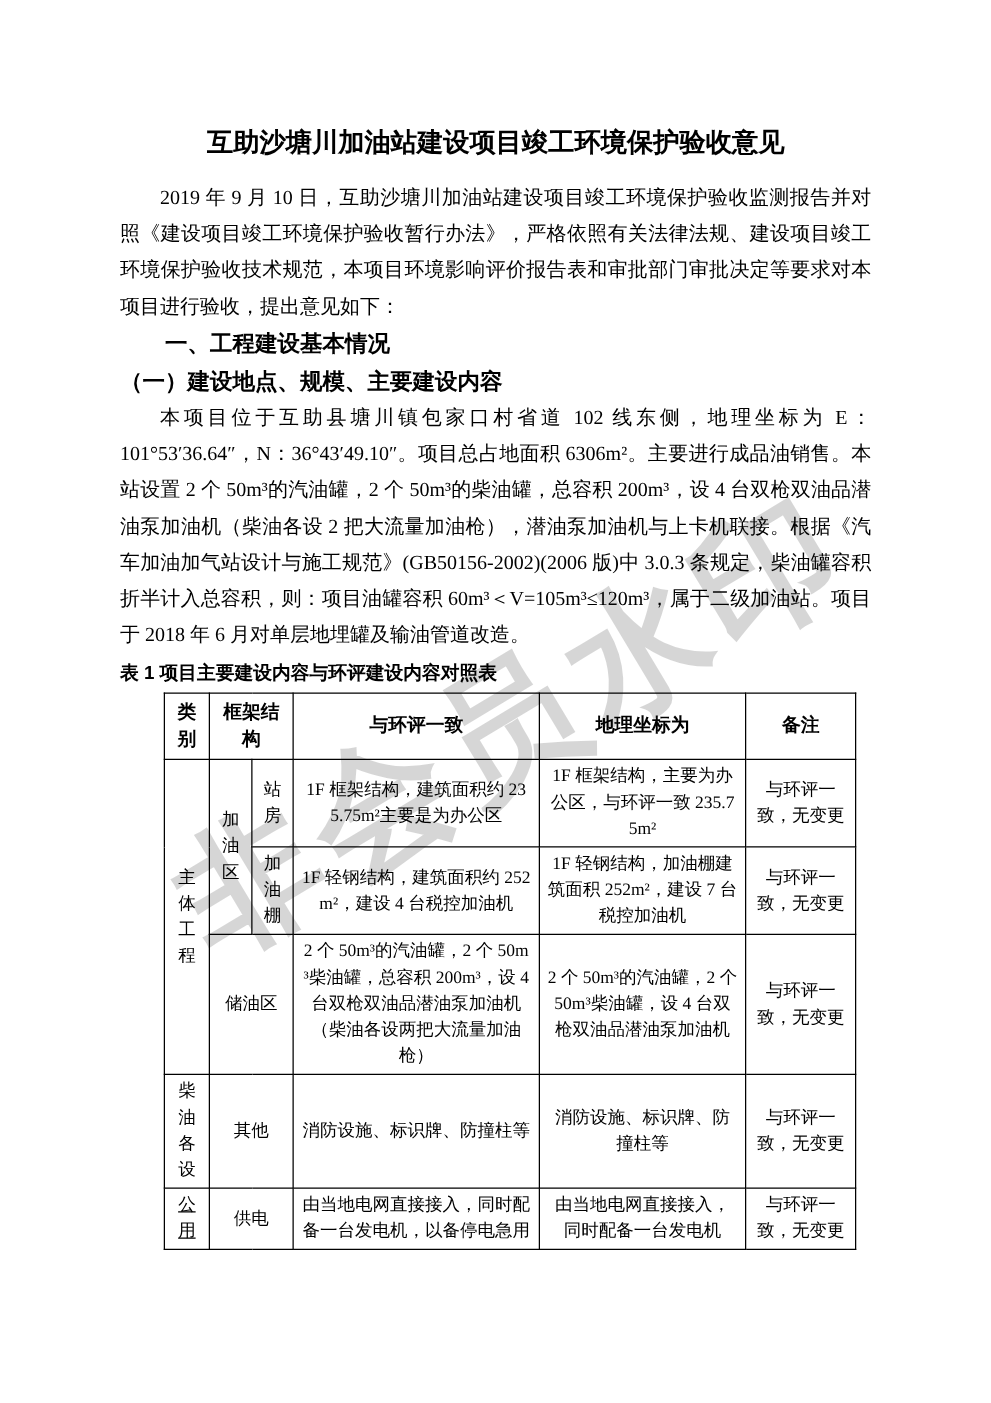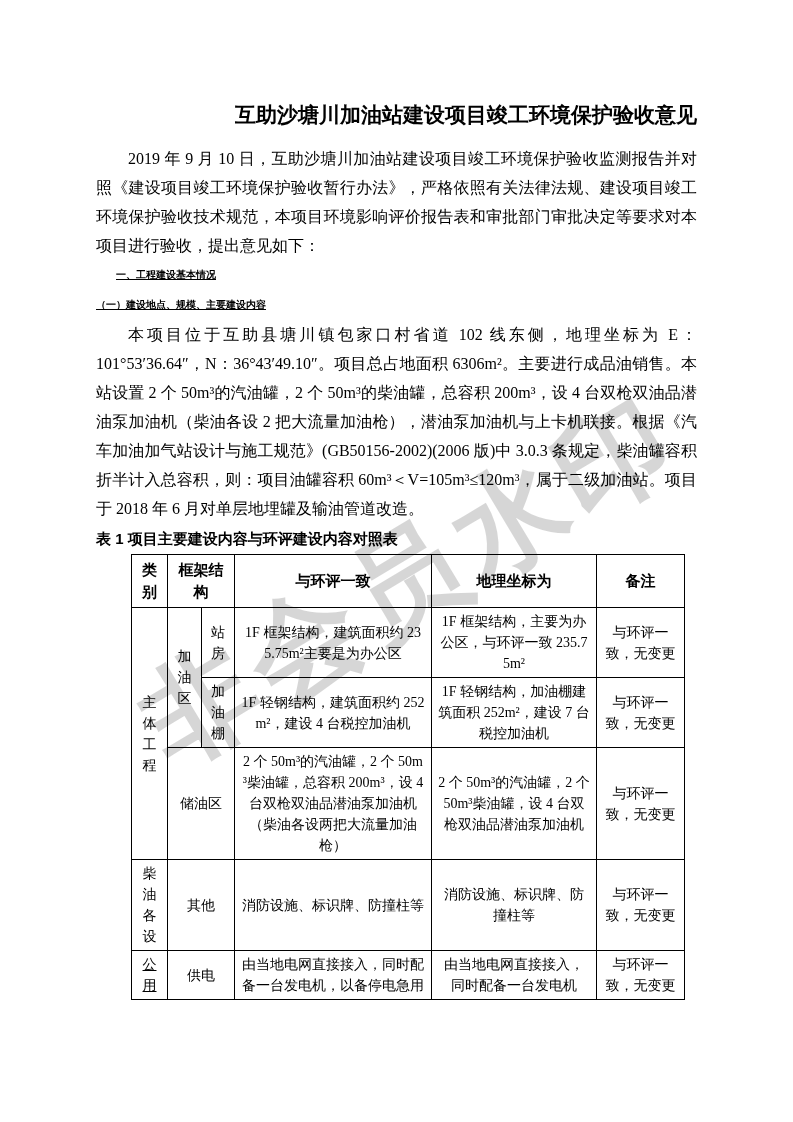--- a/index.html
+++ b/index.html
@@ -31,39 +31,38 @@
     pointer-events: none;
   }
   .content {
     position: absolute;
     left: 96px;
     top: 98px;
     width: 601px;
     z-index: 2;
   }
   .doc-title {
-    text-align: right;
+    text-align: center;
     font-family: "Liberation Sans", sans-serif;
     font-weight: bold;
     font-size: 21px;
     line-height: 34px;
     margin-bottom: 12px;
   }
   p.body-par {
     font-size: 16px;
     line-height: 29px;
     text-indent: 2em;
     text-align: justify;
   }
   .h1, .h2 {
     font-family: "Liberation Sans", sans-serif;
     font-weight: bold;
-    font-size: 10px;
+    font-size: 18px;
     line-height: 30px;
-    text-decoration: underline;
   }
   .h1 { text-indent: 2em; }
   .h2 { text-indent: 0; }
   .table-caption {
     text-align: left;
     font-family: Liberation Sans, sans-serif;
     font-weight: bold;
     font-size: 15px;
     line-height: 24px;
     margin-top: 4px;

